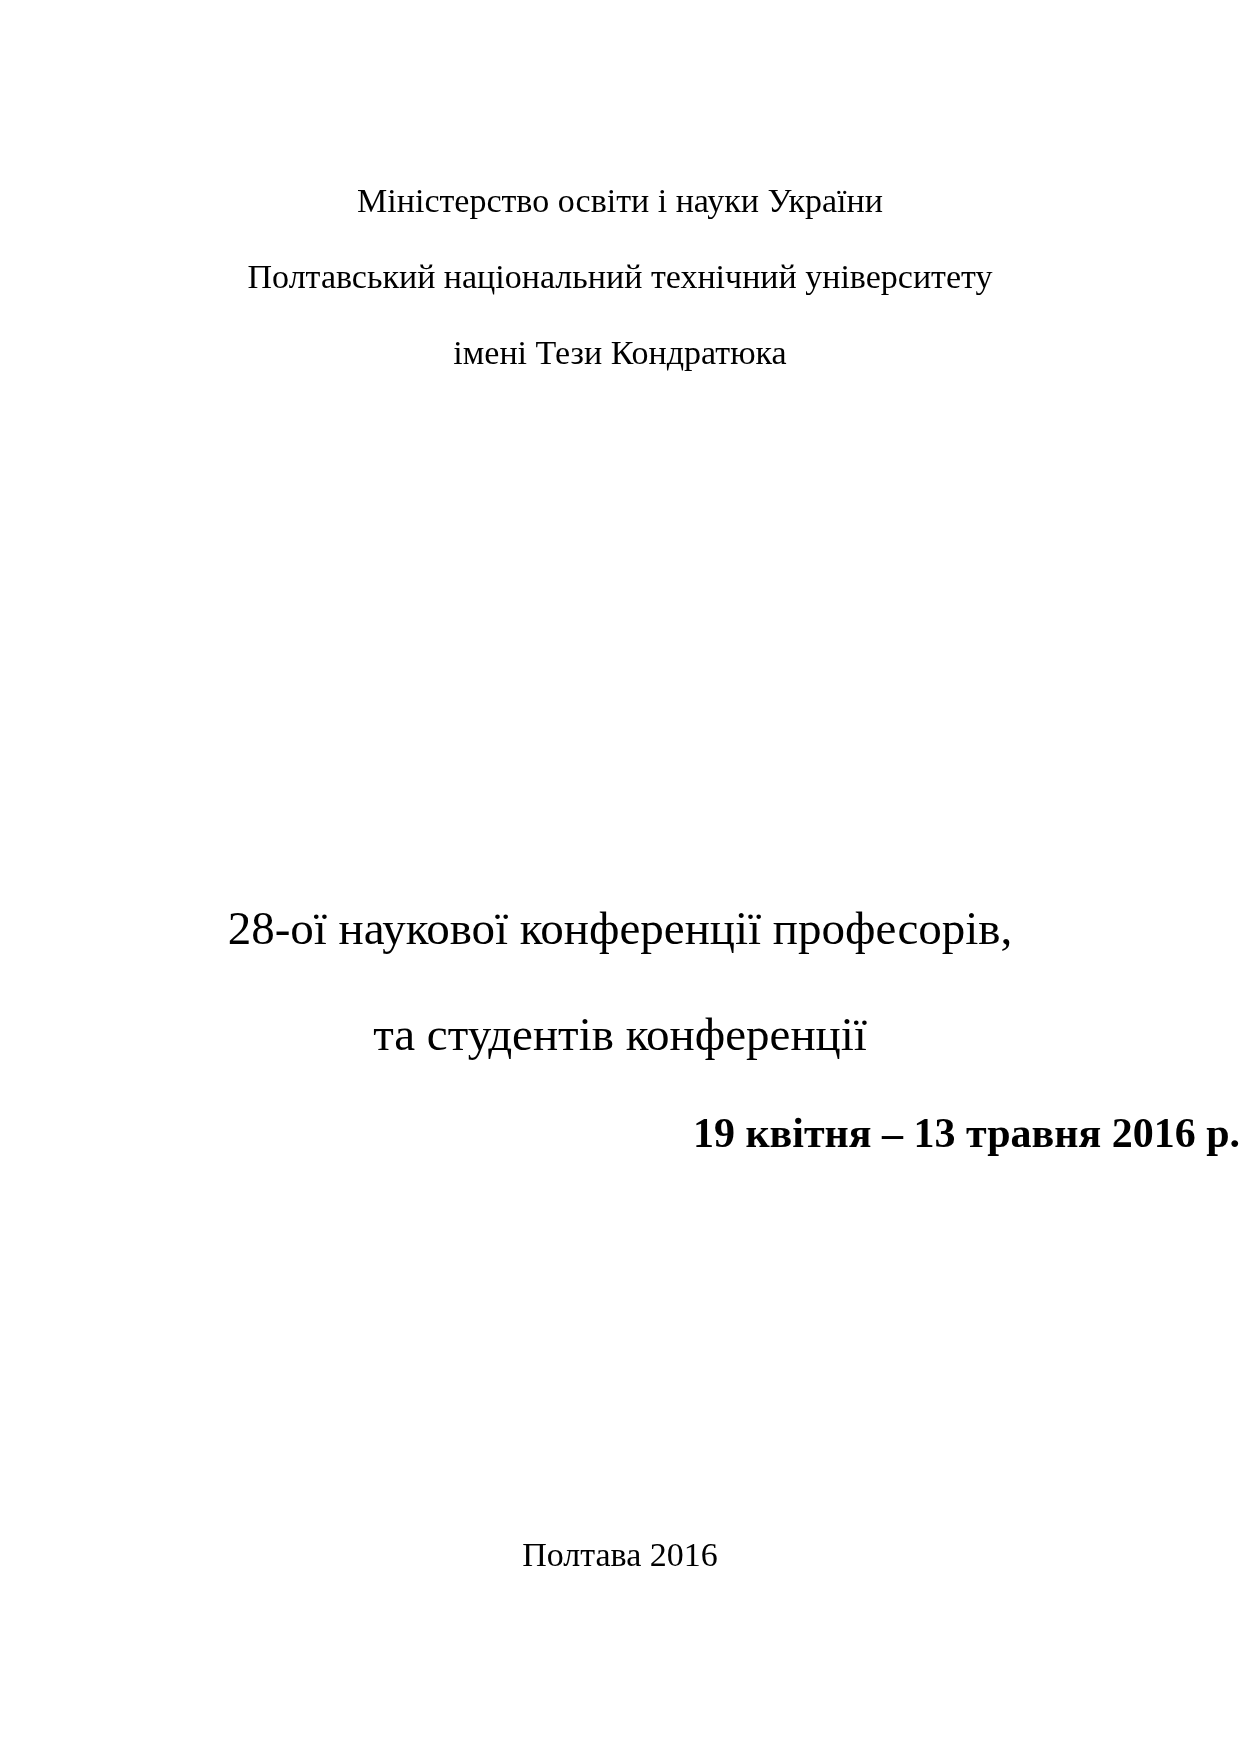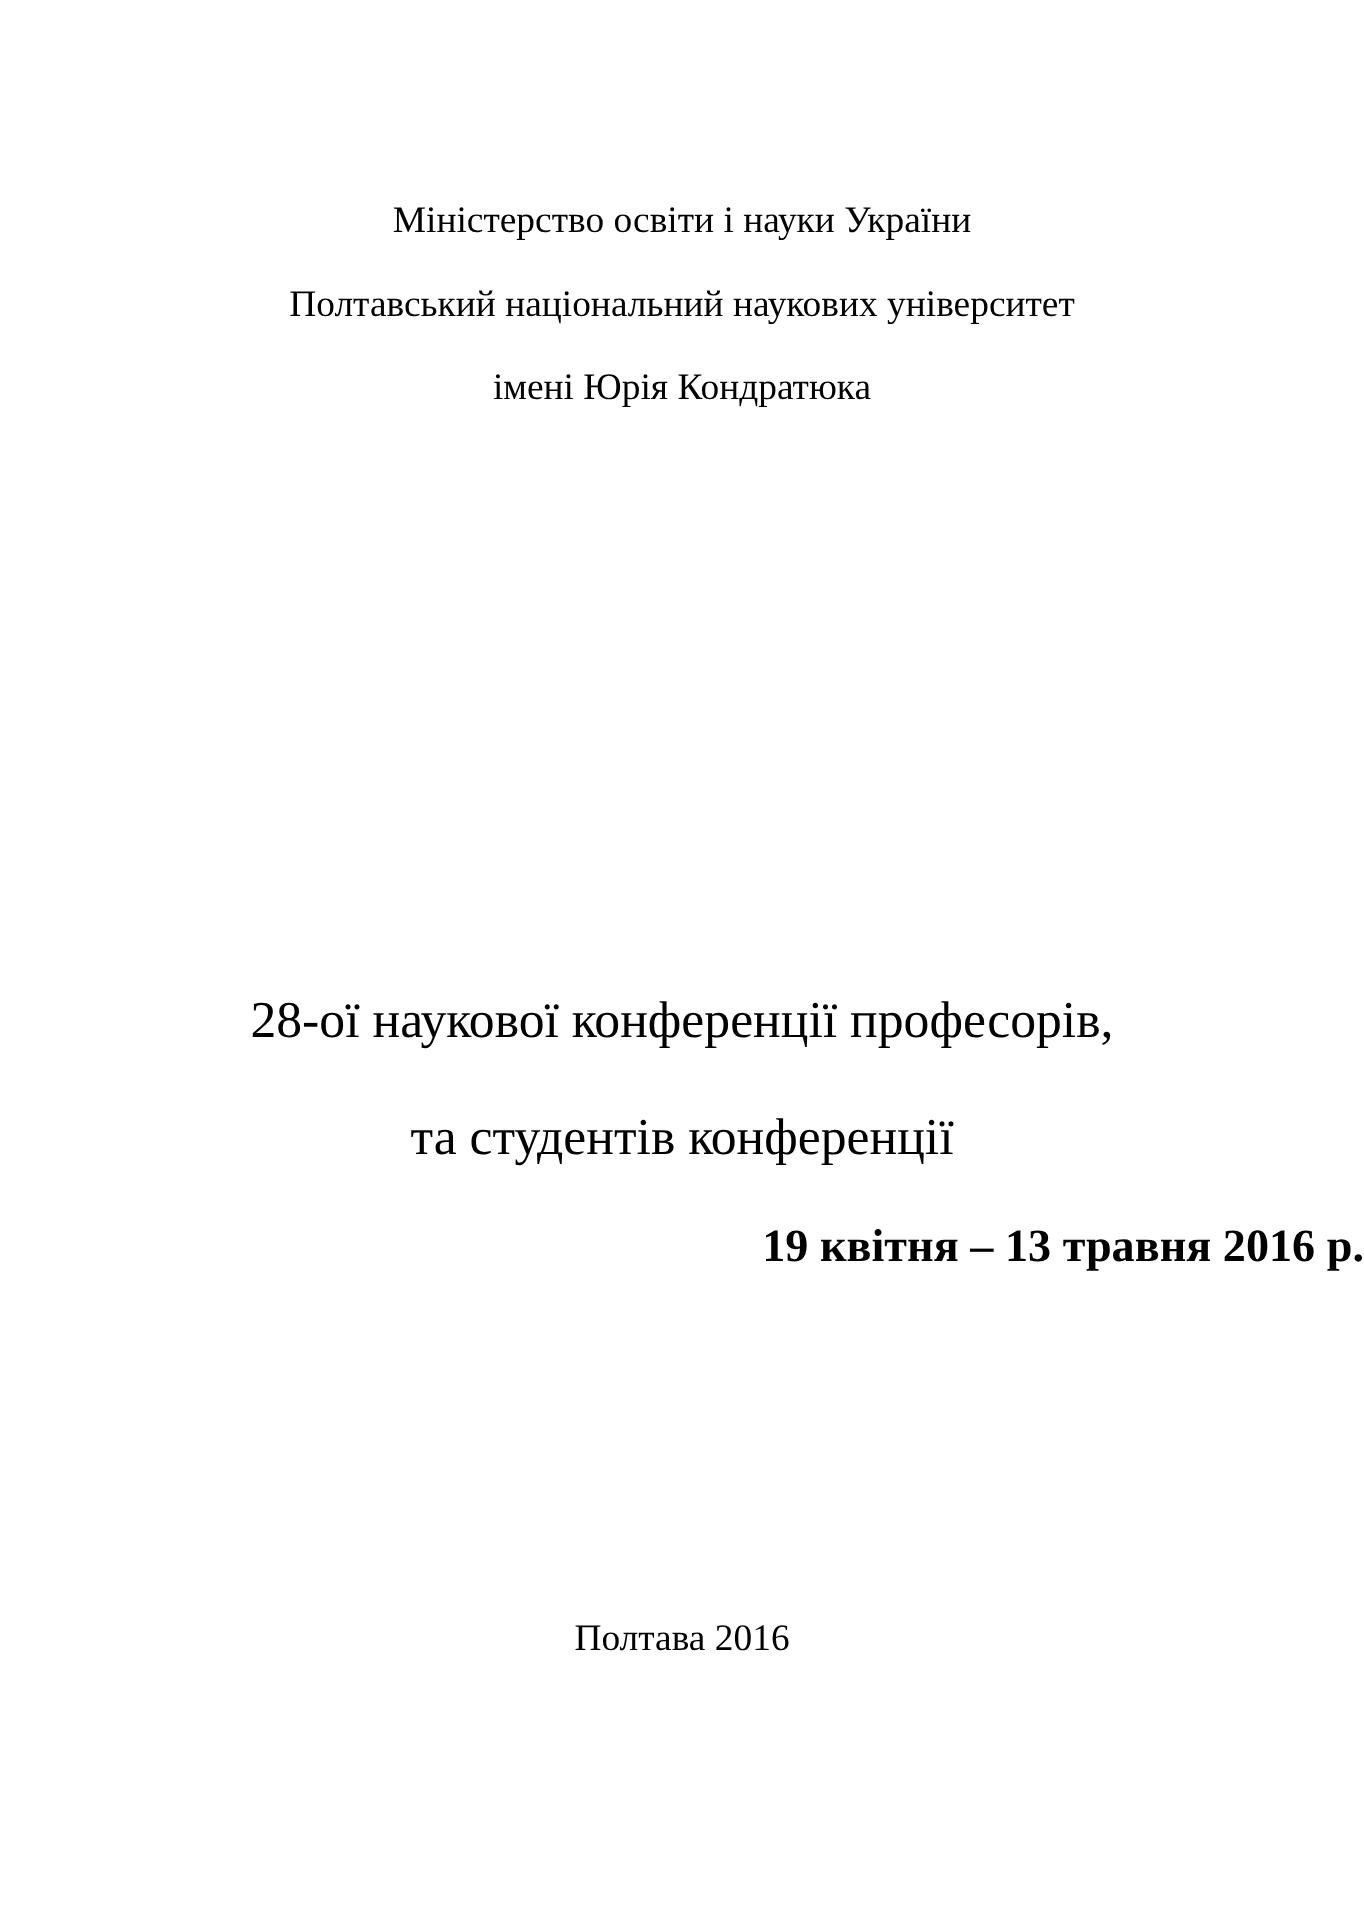--- a/index.html
+++ b/index.html
@@ -45,35 +45,35 @@
     font-weight: 700;
   }
   .date-line {
     top: 1110px;
     font-size: 42px;
     line-height: 47px;
     font-weight: 700;
     text-align: right;
   }
   .footer-line {
-    top: 1471px;
+    top: 1536px;
     font-size: 34px;
     line-height: 38px;
     font-weight: 400;
   }
 </style>
 </head>
 <body>
 
 <div class="page">
 
   <div class="centered header-block">
     <div>Міністерство освіти і науки України</div>
-    <div>Полтавський національний наукових університет</div>
-    <div>імені Юрія Кондратюка</div>
+    <div>Полтавський національний технічний університету</div>
+    <div>імені Тези Кондратюка</div>
   </div>
 
 
   <div class="centered subtitle-block">
     <div>28-ої наукової конференції професорів,</div>
     <div>та студентів конференції</div>
   </div>
 
   <div class="centered date-line">19 квітня – 13 травня 2016 р.</div>
 

